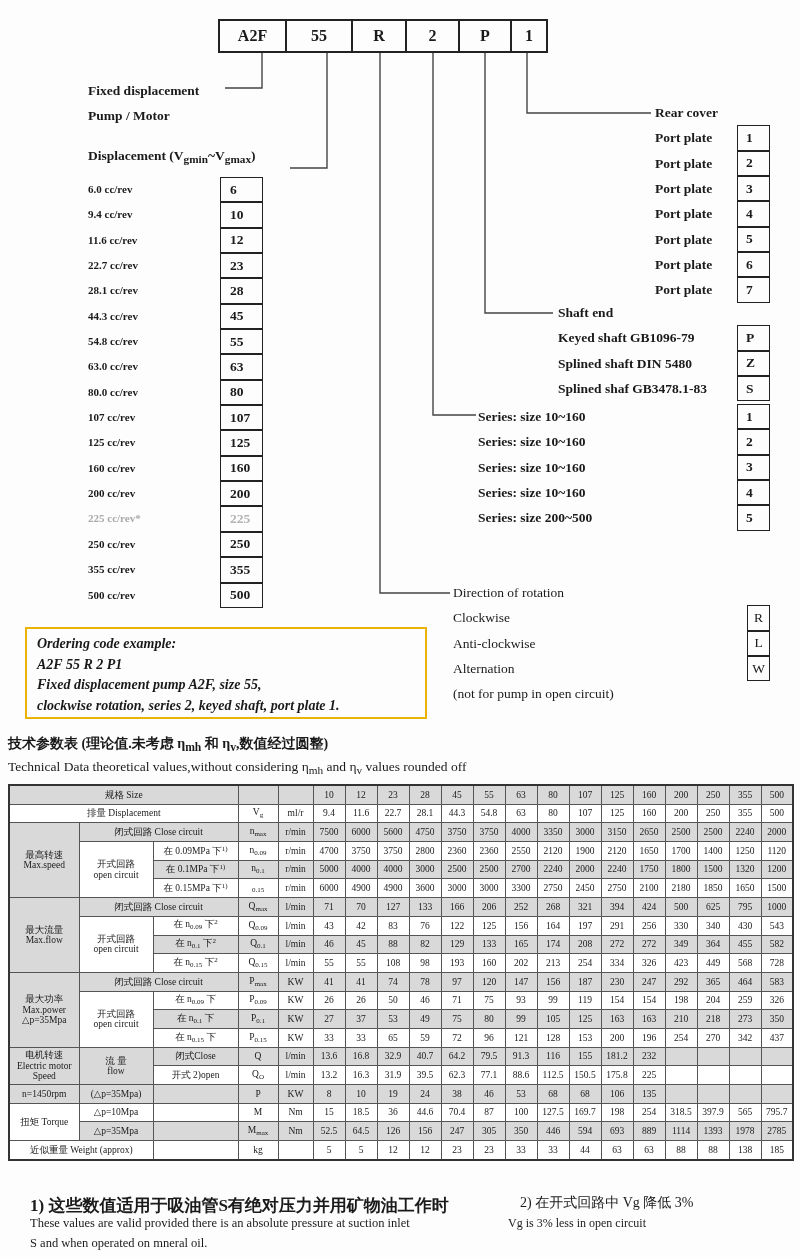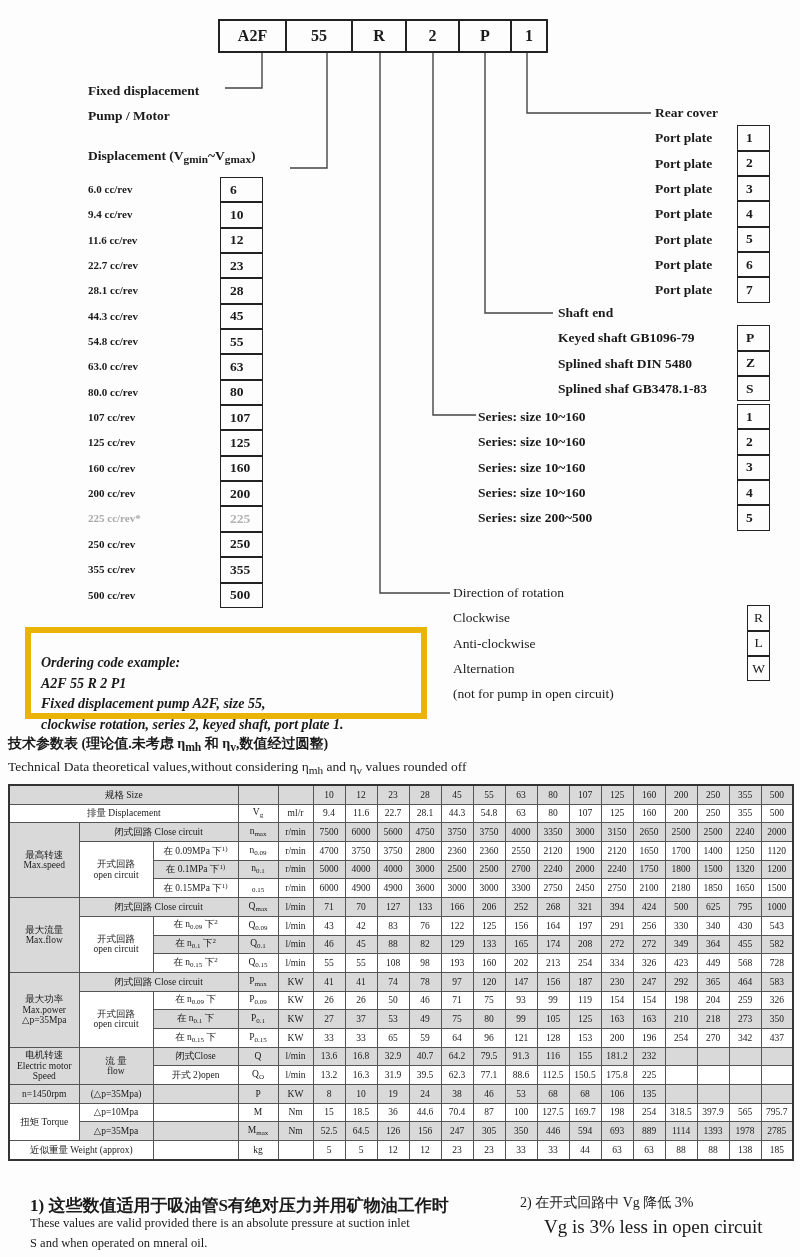--- a/index.html
+++ b/index.html
@@ -40,22 +40,22 @@
   .r-label{display:inline-block;font-weight:bold;font-size:13.5px;line-height:25.35px;white-space:nowrap;}
   .r-box{
     position:absolute;right:0;top:0;height:100%;width:33px;border:1.5px solid #222;
     box-sizing:border-box;display:flex;align-items:center;padding-left:8px;
     font-weight:bold;font-size:13.5px;background:#fdfdfd;
   }
   .rot .rg-title,.rot .r-label{font-weight:normal;}
   .rot .r-box{width:23px;padding-left:0;justify-content:center;font-weight:normal;}
   .r-note{height:25.35px;line-height:25.35px;font-size:13.5px;white-space:nowrap;}
   .example-box{
-    position:absolute;left:25px;top:627px;width:402px;height:92px;border:6px solid #eab308;
-    box-sizing:border-box;padding:20px 10px;z-index:2;
+    position:absolute;left:25px;top:627px;width:402px;height:92px;border:2px solid #eab308;
+    box-sizing:border-box;padding:5px 10px;z-index:2;
   }
   .example-box div{font-weight:bold;font-style:italic;font-size:14px;line-height:20.5px;white-space:nowrap;}
   
   .tech-zh{position:absolute;left:8px;top:735px;font-size:14px;font-weight:bold;white-space:nowrap;
     font-family:"Liberation Serif","DejaVu Serif",serif;}
   .tech-en{position:absolute;left:8px;top:759px;font-size:13.5px;white-space:nowrap;}
   .tbl-wrap{position:absolute;left:8px;top:784px;z-index:2;}
   table.tech{border-collapse:collapse;table-layout:fixed;width:784px;border:2px solid #333;background:#fff;}
   table.tech td{
     border:1px solid #555;font-size:9.5px;text-align:center;vertical-align:middle;
@@ -468,21 +468,21 @@
           <td>350</td>
         </tr>
         <tr class="">
           <td>在 n<sub>0.15</sub> 下</td>
           <td>P<sub>0.15</sub></td>
           <td>KW</td>
           <td>33</td>
           <td>33</td>
           <td>65</td>
           <td>59</td>
-          <td>64</td>
+          <td>72</td>
           <td>96</td>
           <td>121</td>
           <td>128</td>
           <td>153</td>
           <td>200</td>
           <td>196</td>
           <td>254</td>
           <td>270</td>
           <td>342</td>
           <td>437</td>
@@ -616,13 +616,13 @@
           <td>185</td>
         </tr>
       </tbody>
   </table>
 </div>
 
 <div class="fn fn-zh" style="left:30px;top:1194px;">1)    这些数值适用于吸油管S有绝对压力并用矿物油工作时</div>
 <div class="fn" style="left:30px;top:1216px;">These values are valid provided there is an absolute pressure at suction inlet</div>
 <div class="fn" style="left:30px;top:1236px;">S and when operated on mneral oil.</div>
 <div class="fn" style="left:520px;top:1194px;font-size:14px;">2) 在开式回路中 Vg 降低 3%</div>
-<div class="fn" style="left:508px;top:1216px;font-size:19px;margin-left:36px;">Vg is 3% less in open circuit</div>
+<div class="fn" style="left:508px;top:1216px;font-size:12px;">Vg is 3% less in open circuit</div>
 
 </body></html>

